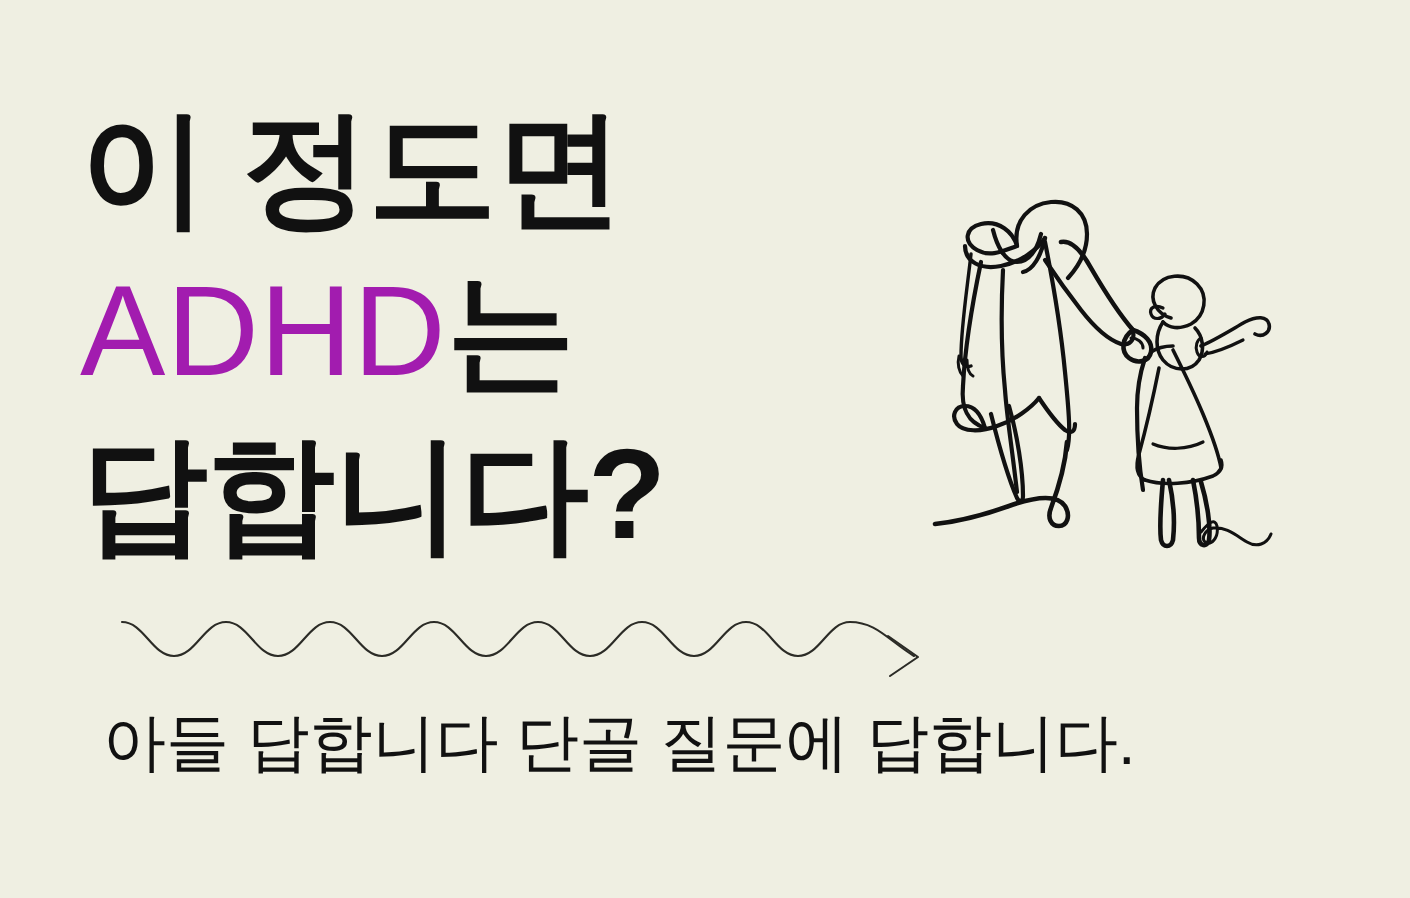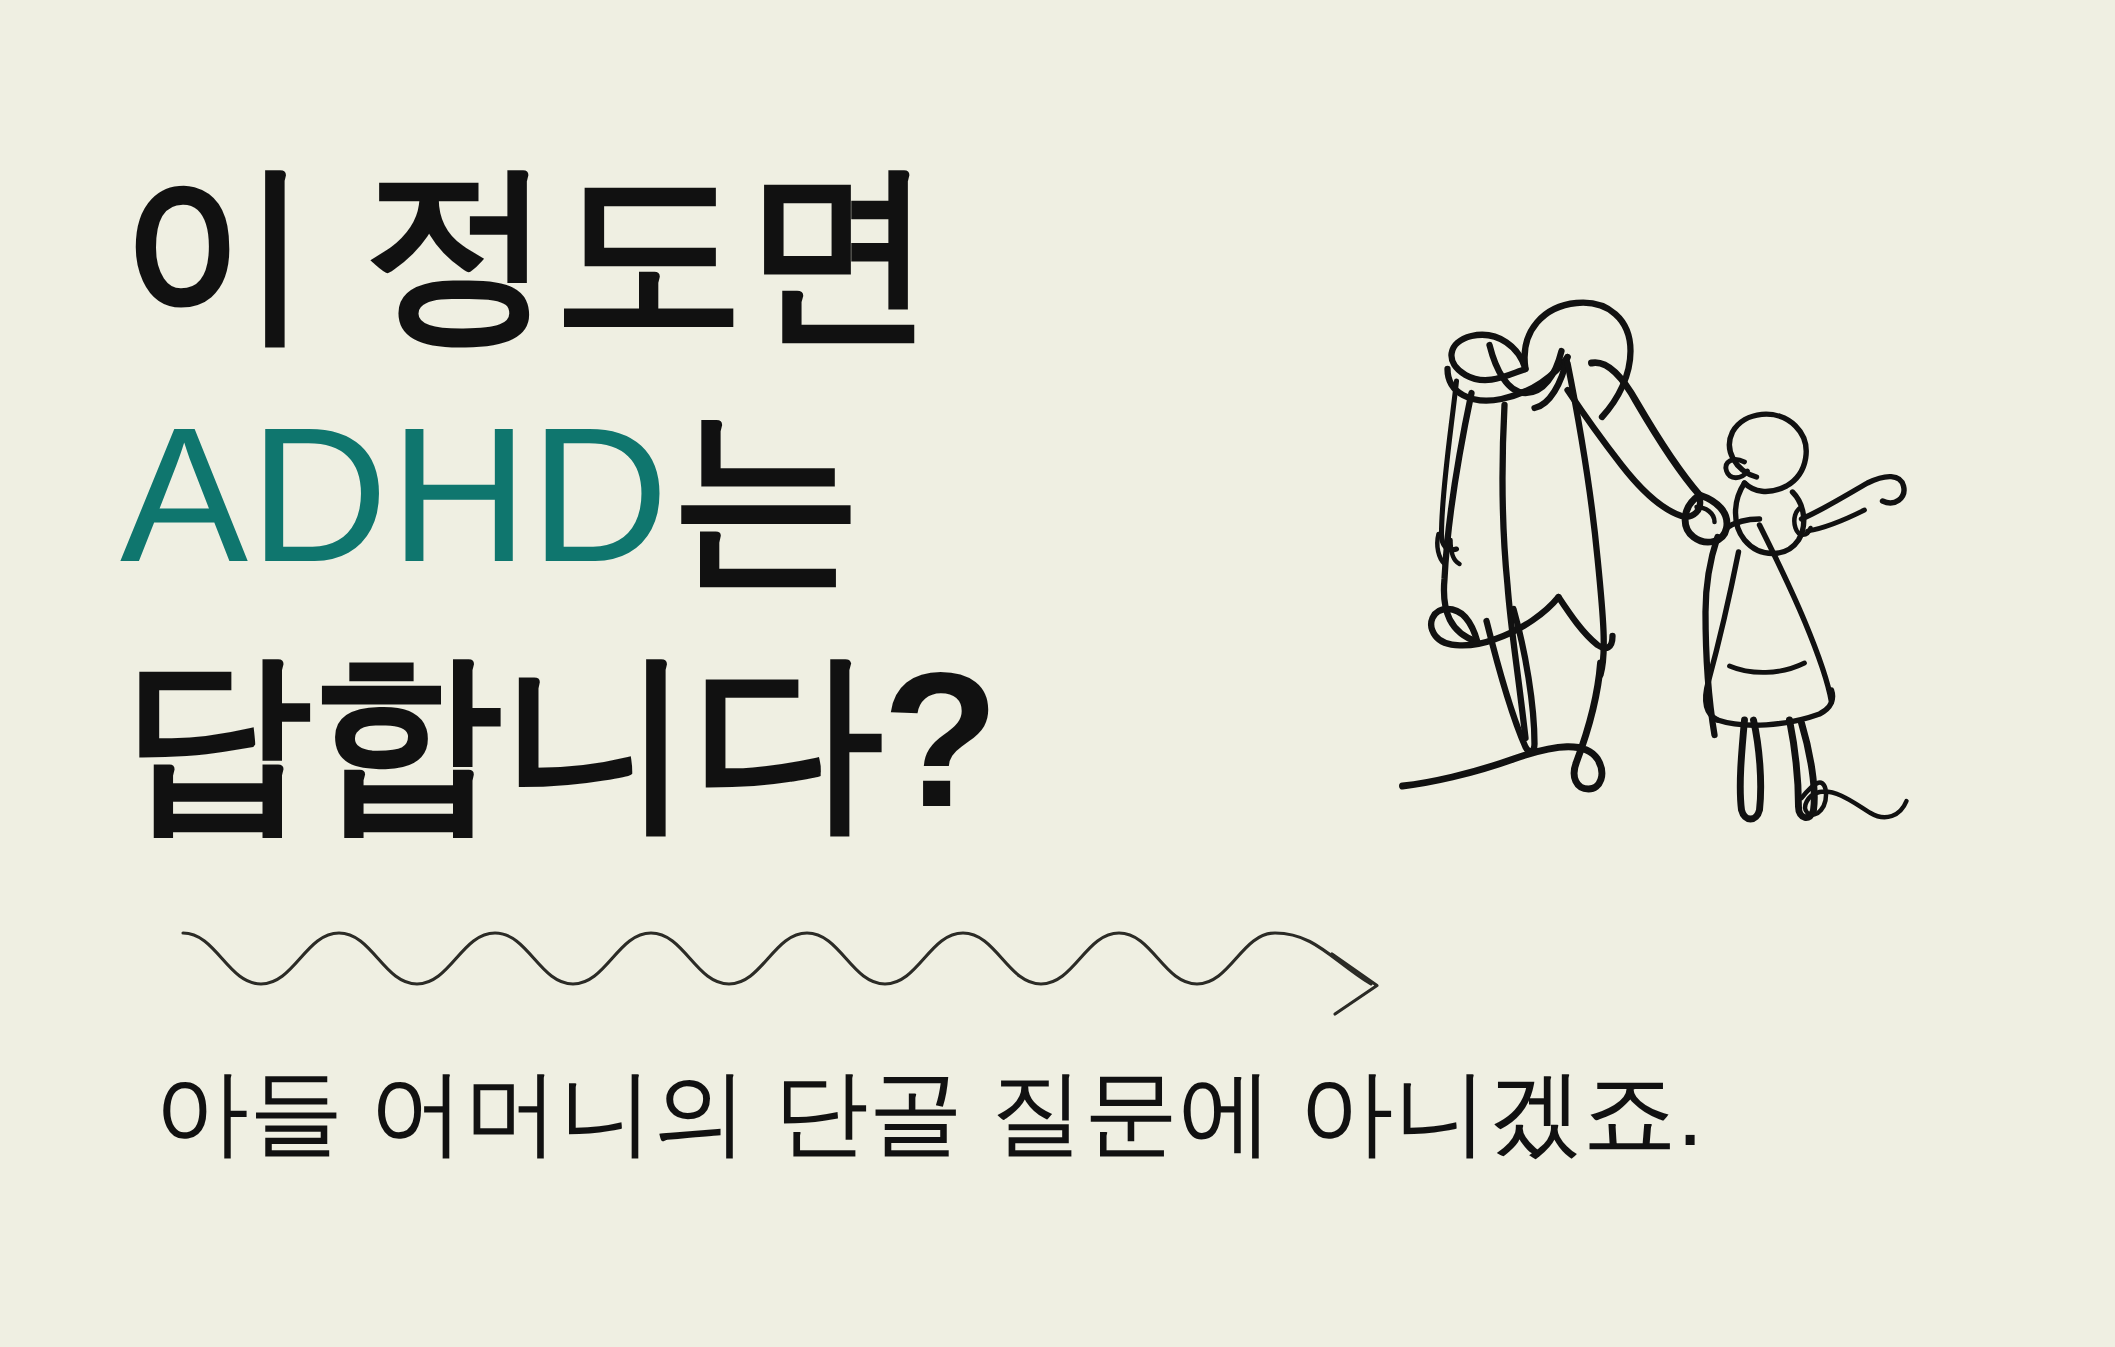--- a/index.html
+++ b/index.html
@@ -31,21 +31,21 @@
   }
   .hl-line {
     font-size: 128px;
     line-height: 163px;
     font-weight: 700;
     letter-spacing: -1px;
     color: #111111;
     white-space: nowrap;
   }
   .hl-accent {
-    color: #0f766e;
+    color: #a21caf;
     font-weight: 400;
     letter-spacing: 1px;
   }
   .hl-suffix {
     color: #111111;
     font-weight: 700;
   }
 
   
   .divider {
@@ -96,21 +96,21 @@
                C 244 22, 252 56, 274 56 C 296 56, 304 22, 326 22
                C 348 22, 356 56, 378 56 C 400 56, 408 22, 430 22
                C 452 22, 460 56, 482 56 C 504 56, 512 22, 534 22
                C 556 22, 564 56, 586 56 C 608 56, 616 22, 638 22
                C 660 22, 668 56, 690 56 C 712 56, 720 22, 742 22
                C 768 22, 780 40, 806 56" stroke="#2b2b26" stroke-width="2.1" stroke-linecap="round" fill="none"></path>
       <path d="M780 36 L 810 57 L 782 76" stroke="#2b2b26" stroke-width="2.1" stroke-linecap="round" stroke-linejoin="round" fill="none"></path>
     </svg>
   </div>
 
-  <div class="subtitle">아들 어머니의 단골 질문에 아니겠죠.</div>
+  <div class="subtitle">아들 답합니다 단골 질문에 답합니다.</div>
 
   <div class="illustration">
     <svg width="400" height="420" viewBox="0 0 400 420" fill="none" xmlns="http://www.w3.org/2000/svg">
       <g stroke="#111111" fill="none" stroke-linecap="round" stroke-linejoin="round">
 
         <path d="M112 96 C 108 70, 125 54, 146 52 C 167 50, 182 63, 182 84
                  C 182 100, 174 116, 163 128" stroke-width="4.2"></path>
 
         <path d="M112 96 C 100 100, 86 108, 72 100 C 58 92, 60 78, 76 74
                  C 94 70, 108 82, 112 96 Z" stroke-width="4.2"></path>

